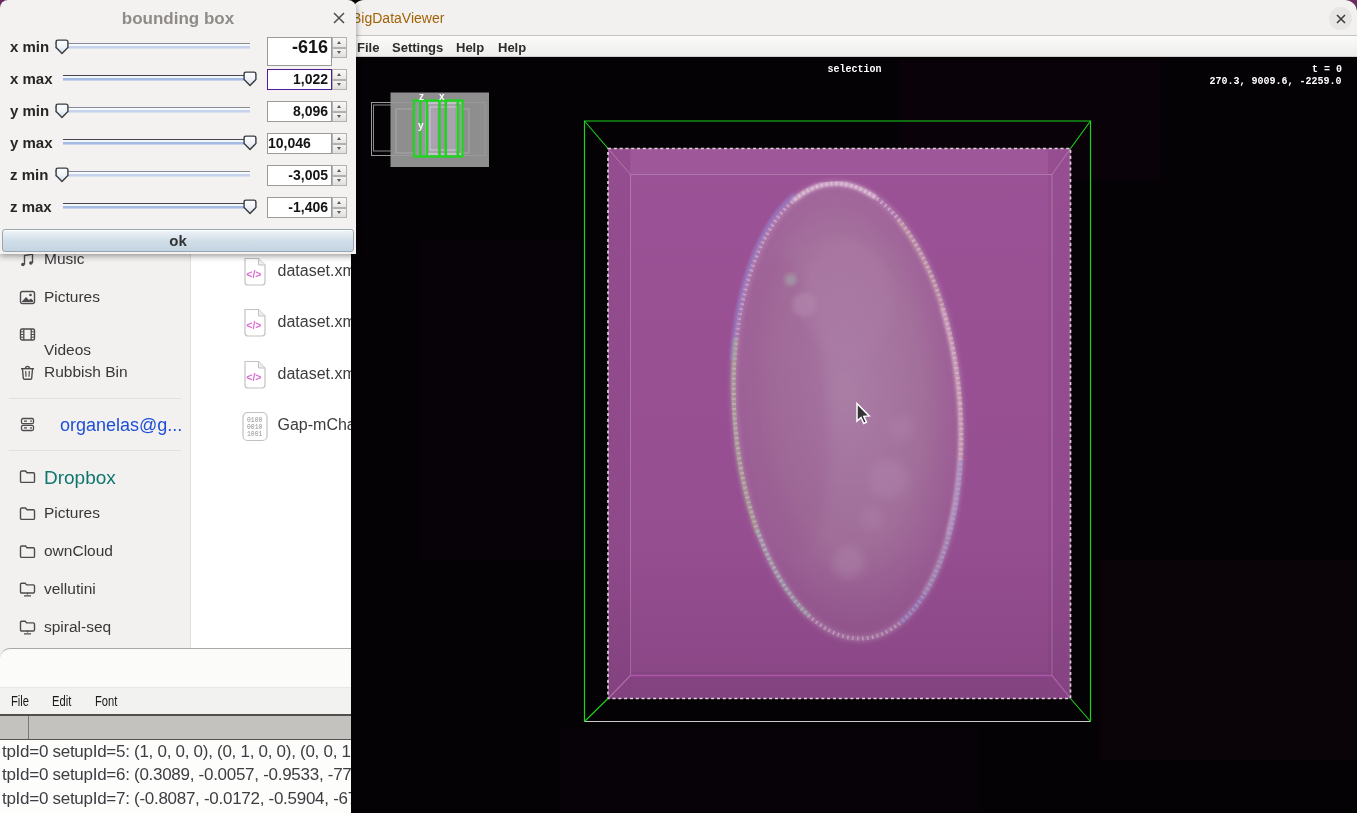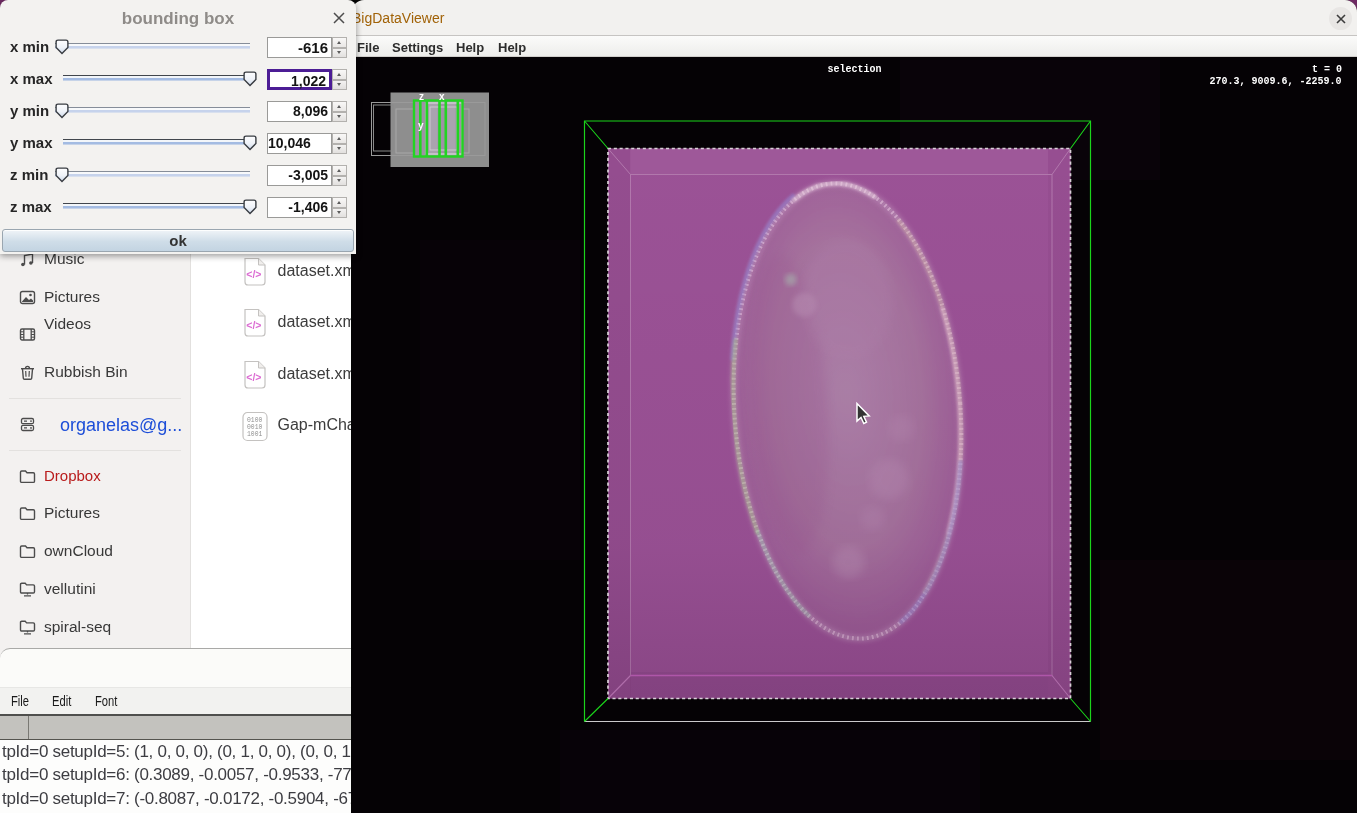--- a/index.html
+++ b/index.html
@@ -135,40 +135,40 @@
       <rect x="1.5" y="2.5" width="14" height="12" rx="2" fill="none" stroke="#4c4c4c" stroke-width="1.4"></rect>
       <path d="M3 12.5 L7 8 L10 11 L12 9.5 L14 11.5 V13 H3 Z" fill="#4c4c4c"></path>
       <circle cx="11.5" cy="6" r="1.3" fill="#4c4c4c"></circle>
     </svg>
 <div class="abs" style="left:44px;top:39.5px;font-size:15.5px;color:#383838">Pictures</div>
 <svg class="abs" style="left:19px;top:78.3px" width="17" height="17">
       <rect x="1.5" y="3" width="14" height="11" rx="1.5" fill="none" stroke="#4c4c4c" stroke-width="1.4"></rect>
       <path d="M4.8 3 V14 M12.2 3 V14" stroke="#4c4c4c" stroke-width="1.3"></path>
       <path d="M1.5 5.8 H4.8 M1.5 8.5 H4.8 M1.5 11.2 H4.8 M12.2 5.8 H15.5 M12.2 8.5 H15.5 M12.2 11.2 H15.5" stroke="#4c4c4c" stroke-width="1"></path>
     </svg>
-<div class="abs" style="left:44px;top:67px;font-size:15.5px;color:#383838">Videos</div>
+<div class="abs" style="left:44px;top:93px;font-size:15.5px;color:#383838">Videos</div>
 <svg class="abs" style="left:19px;top:116px" width="17" height="17">
       <path d="M3.5 5 L4.3 14.2 Q4.4 15.2 5.4 15.2 H11.6 Q12.6 15.2 12.7 14.2 L13.5 5" fill="none" stroke="#4c4c4c" stroke-width="1.4"></path>
       <path d="M2 4.7 H15" stroke="#4c4c4c" stroke-width="1.4"></path>
       <path d="M6.5 4.5 Q6.5 2.3 8.5 2.3 Q10.5 2.3 10.5 4.5" fill="none" stroke="#4c4c4c" stroke-width="1.3"></path>
       <path d="M6.7 7 L7 12.8 M10.3 7 L10 12.8" stroke="#4c4c4c" stroke-width="1.2"></path>
     </svg>
 <div class="abs" style="left:44px;top:115px;font-size:15.5px;color:#383838">Rubbish Bin</div>
 <svg class="abs" style="left:19px;top:167.5px" width="17" height="17">
       <rect x="2.5" y="2.5" width="12" height="5.2" rx="1.5" fill="none" stroke="#4c4c4c" stroke-width="1.3"></rect>
       <rect x="2.5" y="9.3" width="12" height="5.2" rx="1.5" fill="none" stroke="#4c4c4c" stroke-width="1.3"></rect>
       <path d="M5 5.1 H8 M5 11.9 H8" stroke="#4c4c4c" stroke-width="1.1"></path>
       <circle cx="12" cy="5.1" r="0.9" fill="#4c4c4c"></circle>
       <circle cx="12" cy="11.9" r="0.9" fill="#4c4c4c"></circle>
     </svg>
 <div class="abs" style="left:60px;top:166.5px;font-size:18px;color:#1d4ed8">organelas@g...</div>
 <svg class="abs" style="left:19px;top:219.5px" width="17" height="17">
       <path d="M1.5 13.2 V4.2 Q1.5 3 2.7 3 H6.5 L8 4.8 H14.3 Q15.5 4.8 15.5 6 V13.2 Q15.5 14.4 14.3 14.4 H2.7 Q1.5 14.4 1.5 13.2 Z" fill="none" stroke="#4c4c4c" stroke-width="1.4"></path>
     </svg>
-<div class="abs" style="left:44px;top:218.5px;font-size:15px;color:#b91c1c">Dropbox</div>
+<div class="abs" style="left:44px;top:218.5px;font-size:19px;color:#0f766e">Dropbox</div>
 <svg class="abs" style="left:19px;top:257.2px" width="17" height="17">
       <path d="M1.5 13.2 V4.2 Q1.5 3 2.7 3 H6.5 L8 4.8 H14.3 Q15.5 4.8 15.5 6 V13.2 Q15.5 14.4 14.3 14.4 H2.7 Q1.5 14.4 1.5 13.2 Z" fill="none" stroke="#4c4c4c" stroke-width="1.4"></path>
     </svg>
 <div class="abs" style="left:44px;top:256.2px;font-size:15.5px;color:#383838">Pictures</div>
 <svg class="abs" style="left:19px;top:295px" width="17" height="17">
       <path d="M1.5 13.2 V4.2 Q1.5 3 2.7 3 H6.5 L8 4.8 H14.3 Q15.5 4.8 15.5 6 V13.2 Q15.5 14.4 14.3 14.4 H2.7 Q1.5 14.4 1.5 13.2 Z" fill="none" stroke="#4c4c4c" stroke-width="1.4"></path>
     </svg>
 <div class="abs" style="left:44px;top:294px;font-size:15.5px;color:#383838">ownCloud</div>
 <svg class="abs" style="left:19px;top:332.7px" width="17" height="17">
       <path d="M1.5 10.8 V3.4 Q1.5 2.3 2.7 2.3 H6.2 L7.6 3.9 H14.3 Q15.5 3.9 15.5 5 V10.8 Q15.5 12 14.3 12 H2.7 Q1.5 12 1.5 10.8 Z" fill="none" stroke="#4c4c4c" stroke-width="1.4"></path>
@@ -234,38 +234,38 @@
 <svg class="abs" style="left:54.5px;top:38.5px" width="14" height="16">
       <defs>
         <linearGradient id="tg0" x1="0" y1="0" x2="0" y2="1">
           <stop offset="0" stop-color="#fdfdfe"></stop>
           <stop offset="0.55" stop-color="#eef2f8"></stop>
           <stop offset="1" stop-color="#ccd9ea"></stop>
         </linearGradient>
       </defs>
       <path d="M1.1 3 Q1.1 1.1 3 1.1 L11 1.1 Q12.9 1.1 12.9 3 L12.9 8.5 L7 14.6 L1.1 8.5 Z" fill="url(#tg0)" stroke="#383c42" stroke-width="1.4"></path>
     </svg>
-<div class="abs" style="left:267px;top:37px;width:65px;height:21px;background:#fff;border:1px solid #9a9a98;font-weight:700;font-size:15px;color:#141414;text-align:right;line-height:19px;padding-right:3px">-616</div>
+<div class="abs" style="left:267px;top:37px;width:65px;height:29px;background:#fff;border:1px solid #9a9a98;font-weight:700;font-size:18px;color:#141414;text-align:right;line-height:19px;padding-right:3px">-616</div>
 <div class="abs" style="left:332px;top:37px;width:15px;height:10.5px;background:linear-gradient(#f9f8f7,#e9e7e5);border:1px solid #b3b1ae"></div>
 <div class="abs" style="left:332px;top:47.5px;width:15px;height:10.5px;background:linear-gradient(#f3f2f1,#e2e0de);border:1px solid #b3b1ae"></div>
 <div class="abs" style="left:336.5px;top:40.5px;width:0;height:0;border-left:2.5px solid transparent;border-right:2.5px solid transparent;border-bottom:3.5px solid #5c5c5c"></div>
 <div class="abs" style="left:336.5px;top:50.5px;width:0;height:0;border-left:2.5px solid transparent;border-right:2.5px solid transparent;border-top:3.5px solid #5c5c5c"></div>
 <div class="abs" style="left:10px;top:70px;font-weight:700;font-size:15px;color:#262626">x max</div>
 <div class="abs" style="left:62.5px;top:75.2px;width:181px;height:6px;background:linear-gradient(180deg,#41464d 0 1px,#f2f6fa 1px 3px,#a3bbe2 3px 5.2px,#c6d3e8 5.2px 6px)"></div>
 <svg class="abs" style="left:243px;top:70.5px" width="14" height="16">
       <defs>
         <linearGradient id="tg1" x1="0" y1="0" x2="0" y2="1">
           <stop offset="0" stop-color="#fdfdfe"></stop>
           <stop offset="0.55" stop-color="#eef2f8"></stop>
           <stop offset="1" stop-color="#ccd9ea"></stop>
         </linearGradient>
       </defs>
       <path d="M1.1 3 Q1.1 1.1 3 1.1 L11 1.1 Q12.9 1.1 12.9 3 L12.9 8.5 L7 14.6 L1.1 8.5 Z" fill="url(#tg1)" stroke="#383c42" stroke-width="1.4"></path>
     </svg>
-<div class="abs" style="left:267px;top:69px;width:65px;height:21px;background:#fff;border:3px solid #4c1d95;font-weight:700;font-size:14px;color:#141414;text-align:right;line-height:19px;padding-right:3px">1,022</div>
+<div class="abs" style="left:267px;top:69px;width:65px;height:21px;background:#fff;border:1px solid #4c1d95;font-weight:700;font-size:14px;color:#141414;text-align:right;line-height:19px;padding-right:3px">1,022</div>
 <div class="abs" style="left:332px;top:69px;width:15px;height:10.5px;background:linear-gradient(#f9f8f7,#e9e7e5);border:1px solid #b3b1ae"></div>
 <div class="abs" style="left:332px;top:79.5px;width:15px;height:10.5px;background:linear-gradient(#f3f2f1,#e2e0de);border:1px solid #b3b1ae"></div>
 <div class="abs" style="left:336.5px;top:72.5px;width:0;height:0;border-left:2.5px solid transparent;border-right:2.5px solid transparent;border-bottom:3.5px solid #5c5c5c"></div>
 <div class="abs" style="left:336.5px;top:82.5px;width:0;height:0;border-left:2.5px solid transparent;border-right:2.5px solid transparent;border-top:3.5px solid #5c5c5c"></div>
 <div class="abs" style="left:10px;top:102px;font-weight:700;font-size:15px;color:#262626">y min</div>
 <div class="abs" style="left:54.5px;top:107.2px;width:195px;height:6px;background:linear-gradient(180deg,#858d99 0 1px,#f7f9fb 1px 3.2px,#c6d3ec 3.2px 5px,#d8e0ee 5px 6px)"></div>
 <svg class="abs" style="left:54.5px;top:102.5px" width="14" height="16">
       <defs>
         <linearGradient id="tg2" x1="0" y1="0" x2="0" y2="1">
           <stop offset="0" stop-color="#fdfdfe"></stop>

